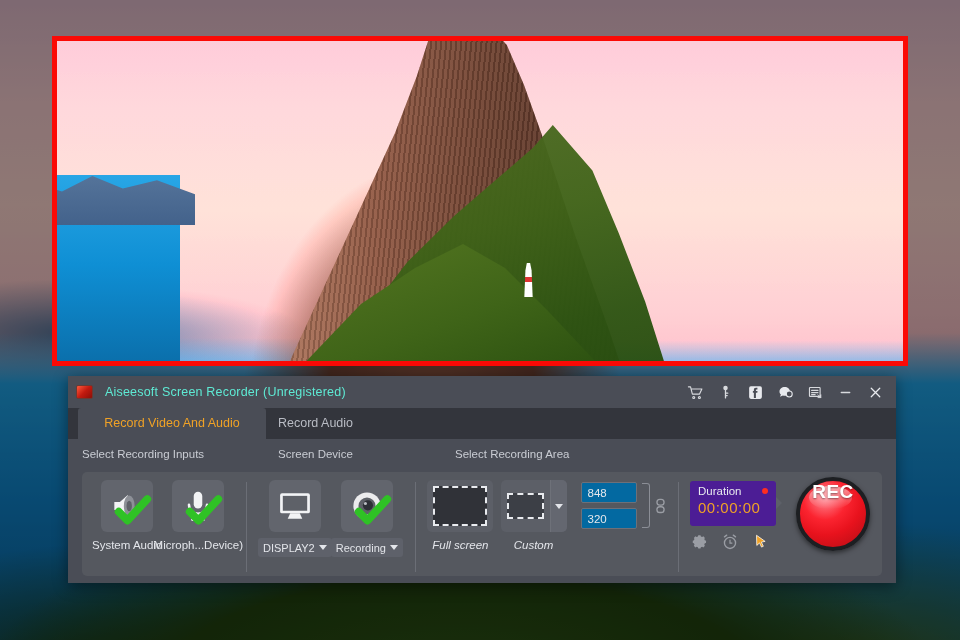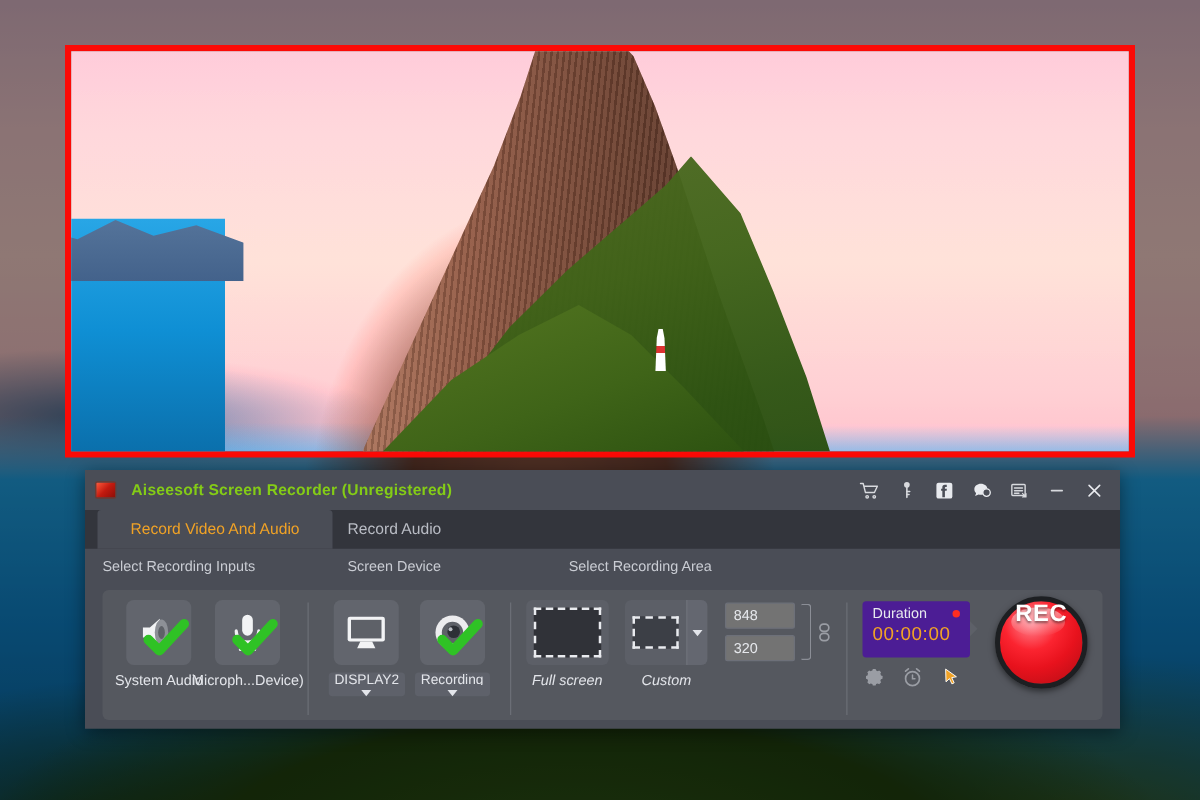--- a/index.html
+++ b/index.html
@@ -94,21 +94,21 @@
   }
 
   
   #titlebar { height:32px; display:flex; align-items:center; padding:0 4px 0 8px; background:#4a4d56; }
   #app-icon {
     width:17px; height:14px; border-radius:2px; flex:none;
     background:linear-gradient(135deg,#ff5a3c 0%,#c21a0f 50%,#8d0f08 100%);
     border:1px solid #6b3a33;
   }
   #app-title {
-    margin-left:12px; color:#84cc16; font-size:12.5px; font-weight:bold;
+    margin-left:12px; color:#5eead4; font-size:12.5px; font-weight:normal;
     letter-spacing:.2px; white-space:nowrap;
   }
   #titlebar-actions { margin-left:auto; display:flex; align-items:center; gap:13px; padding-right:8px; }
   .tb-ico { width:17px; height:17px; display:block; cursor:pointer; }
   .tb-ico svg { display:block; width:100%; height:100%; }
 
   
   #tabstrip { height:31px; background:#33353c; display:flex; align-items:flex-end; padding-left:10px; }
   .tab {
     height:31px; line-height:31px; padding:0 12px; font-size:12.5px;
@@ -134,21 +134,21 @@
     width:52px; height:52px; border-radius:6px; background:#62656d;
     position:relative; display:flex; align-items:center; justify-content:center;
     cursor:pointer;
   }
   .tile svg { width:38px; height:38px; display:block; }
   .check { position:absolute; right:1px; bottom:2px; width:21px; height:21px; }
   .cap { margin-top:7px; font-size:11.5px; color:#e3e5ea; white-space:nowrap; }
 
   .dd {
     margin-top:6px; height:19px; max-width:74px; background:#5e616a; border-radius:3px;
-    display:flex; align-items:center; gap:4px; padding:0 5px; cursor:pointer;flex-direction:column;
+    display:flex; align-items:center; gap:4px; padding:0 5px; cursor:pointer;
   }
   .dd span.t { font-size:11px; color:#e3e5ea; white-space:nowrap; overflow:hidden; max-width:52px; }
   .caret { width:0;height:0;border-left:4px solid transparent;border-right:4px solid transparent;border-top:5px solid #e3e5ea; flex:none; }
 
   .vdiv { width:1px; align-self:stretch; background:#6b6e76; margin:2px 12px 4px 12px; }
 
   
   .areacell { display:flex; flex-direction:column; align-items:center;font-style:italic; }
   .fs-btn {
     width:66px; height:52px; border-radius:5px; background:#5c5f67;
@@ -160,21 +160,21 @@
     display:flex; align-items:center; cursor:pointer; overflow:hidden;
   }
   .cu-left { flex:1; display:flex; align-items:center; justify-content:center; }
   .cu-inner { width:37px; height:26px; border:2px dashed #e9ebef; background:#3c3f46; }
   .cu-right { width:17px; height:100%; border-left:1px solid #6e7179; display:flex; align-items:center; justify-content:center; background:#646770; }
 
   
   .sizebox { display:flex; align-items:center; gap:5px; margin-left:14px; margin-top:2px; }
   .size-fields { display:flex; flex-direction:column; gap:5px; }
   .size-in {
-    width:56px; height:21px; background:#737373; border:1px solid #6d7079; border-radius:2px;
+    width:56px; height:21px; background:#0369a1; border:1px solid #6d7079; border-radius:2px;
     color:#e6e8ec; font-size:11.5px; font-family:"Liberation Sans",sans-serif;
     padding:0 6px; outline:none;
   }
   .bracket { width:8px; height:45px; border:1px solid #8b8e96; border-left:none; border-radius:0 3px 3px 0; }
   .chain { width:11px; height:16px; }
 
   
   .rightcol { display:flex; flex-direction:column; align-items:flex-end; margin-left:auto; padding-right:2px; }
   .duration-row { display:flex; align-items:center; }
   .duration {

